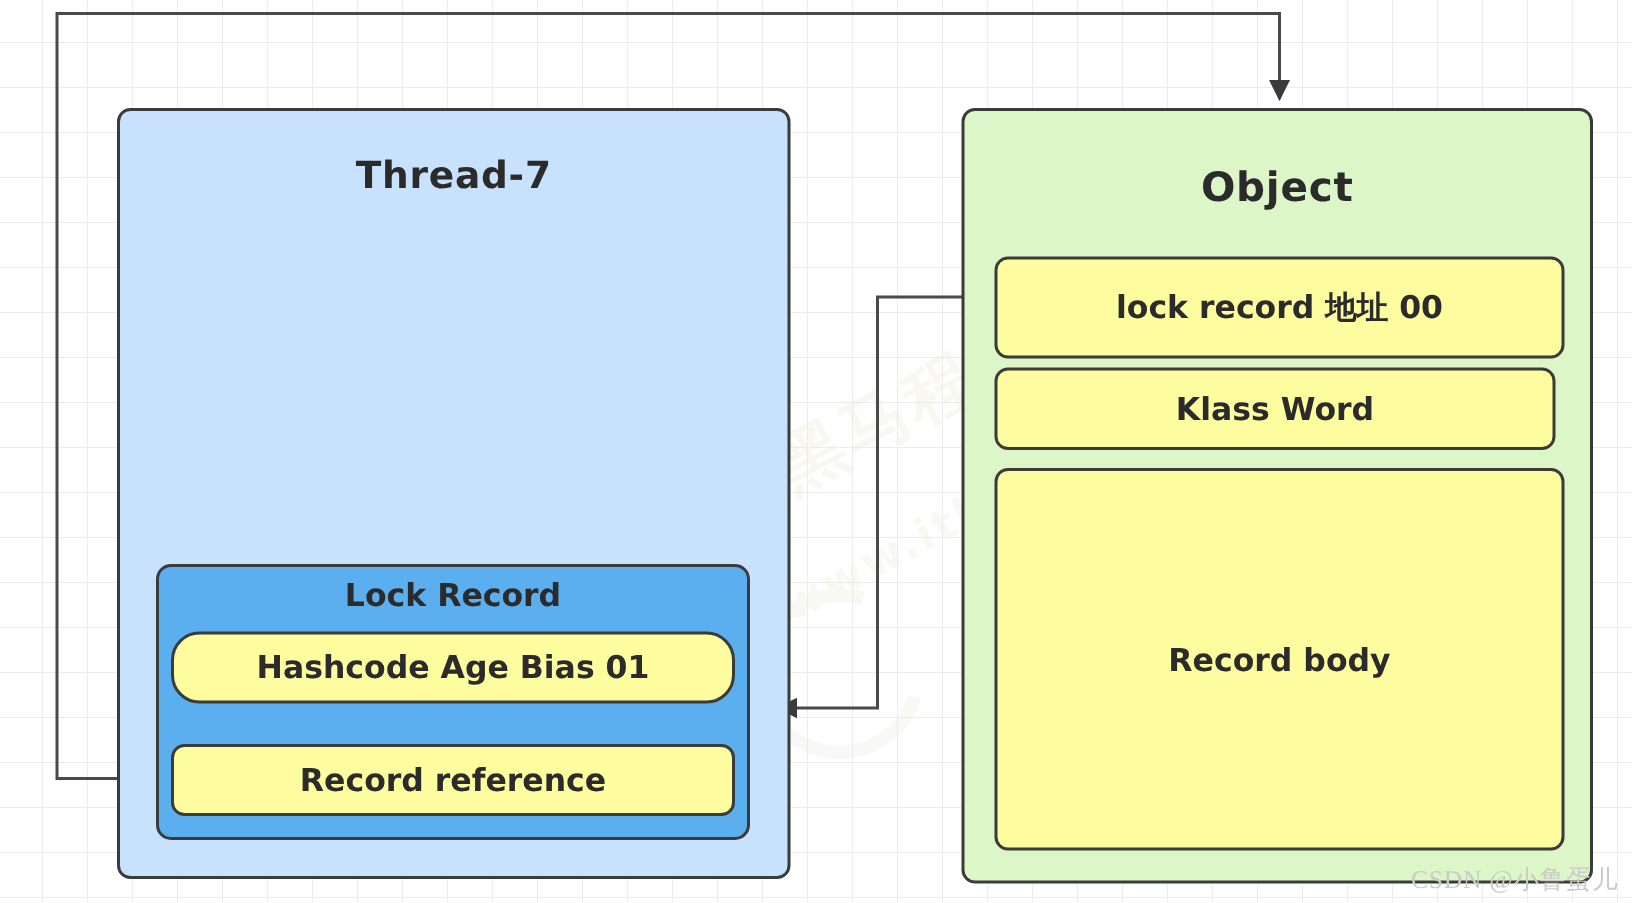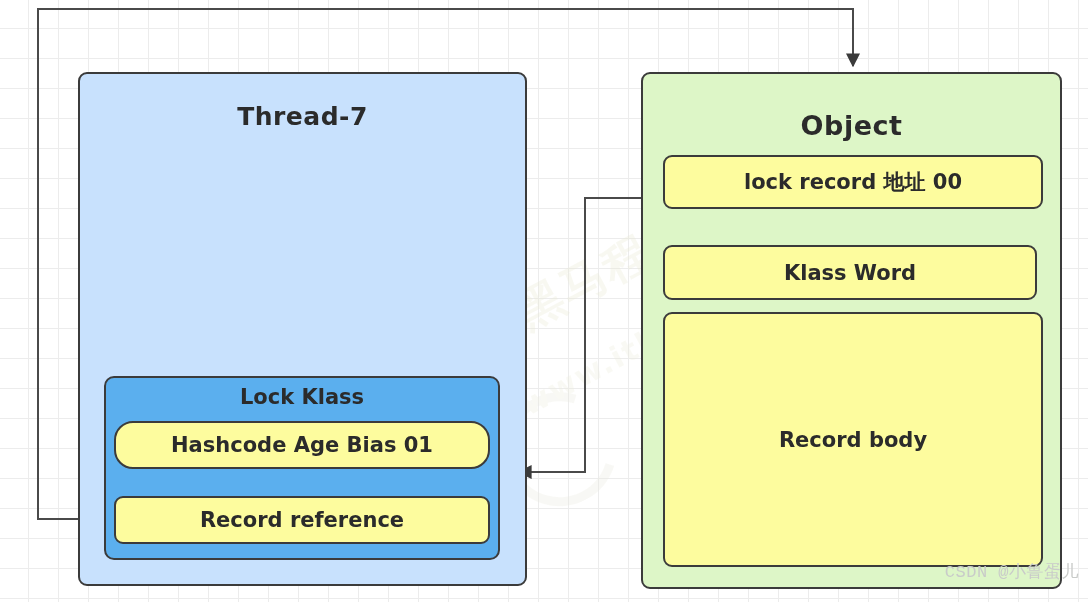--- a/index.html
+++ b/index.html
@@ -58,24 +58,24 @@
   .wm-diag .wm-url {
     position: absolute;
     left: 0px;
     top: 105px;
     font-size: 30px;
     color: #ededdc;
   }
   .wm-csdn {
     position: absolute;
     right: 9px;
-    bottom: 19px;
+    bottom: 4px;
     font-size: 17px;
     color: #c9cbc9;
-    font-family: Liberation Mono, monospace;
+    font-family: Liberation Serif, serif;
     letter-spacing: 0.5px;
     user-select: none;
     pointer-events: none;
     white-space: nowrap;
   }
 
   
   #connectors {
     position: absolute;
     left: 0;
@@ -157,21 +157,21 @@
     justify-content: center;
     color: #2b2b2b;
     font-weight: 700;
     font-size: 21px;
     white-space: nowrap;
   }
 
   .slot-hashcode { left: 114px; top: 421px; width: 376px; height: 48px; border-radius: 19px; }
   .slot-objref   { left: 114px; top: 496px; width: 376px; height: 48px; }
 
-  .slot-lockrec  { left: 663px; top: 155px; width: 380px; height: 54px; }
+  .slot-lockrec  { left: 663px; top: 171px; width: 380px; height: 68px; }
   .slot-klass    { left: 663px; top: 245px; width: 374px; height: 55px; }
   .slot-body     { left: 663px; top: 312px; width: 380px; height: 255px; }
 </style>
 </head>
 <body>
 
 <div id="canvas">
 
   <div class="wm-diag">
     <div class="wm-ring"></div>
@@ -189,21 +189,21 @@
     <path d="M 114 519 L 38 519 L 38 9 L 853 9 L 853 66" fill="none" stroke="#4a4a4a" stroke-width="2" marker-end="url(#arrow)"></path>
 
     <path d="M 663 198 L 585 198 L 585 472 L 519 472" fill="none" stroke="#4a4a4a" stroke-width="2" marker-end="url(#arrow)"></path>
   </svg>
 
   <div class="box thread-box">
     <div class="box-title">Thread-7</div>
   </div>
 
   <div class="box lock-record-box">
-    <div class="box-title">Lock Klass</div>
+    <div class="box-title">Lock Record</div>
   </div>
 
   <div class="slot slot-hashcode">Hashcode Age Bias 01</div>
   <div class="slot slot-objref">Record reference</div>
 
   <div class="box object-box">
     <div class="box-title">Object</div>
   </div>
 
   <div class="slot slot-lockrec">lock record 地址 00</div>

